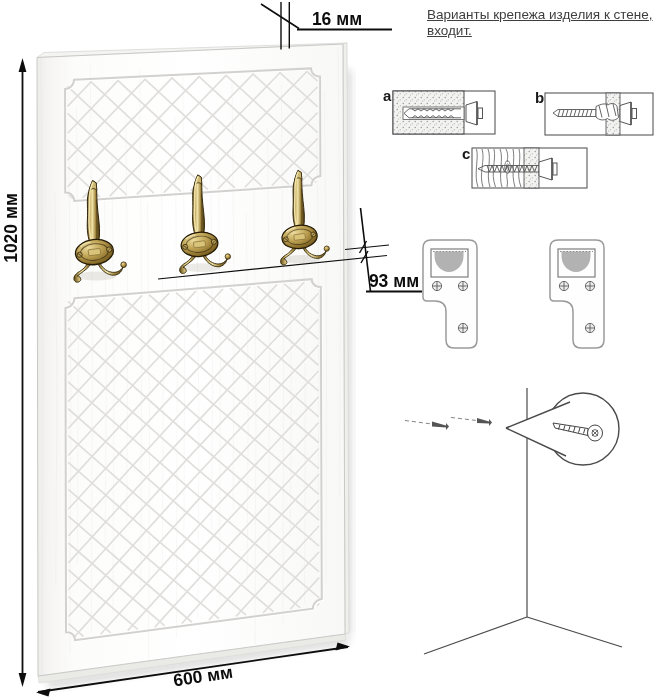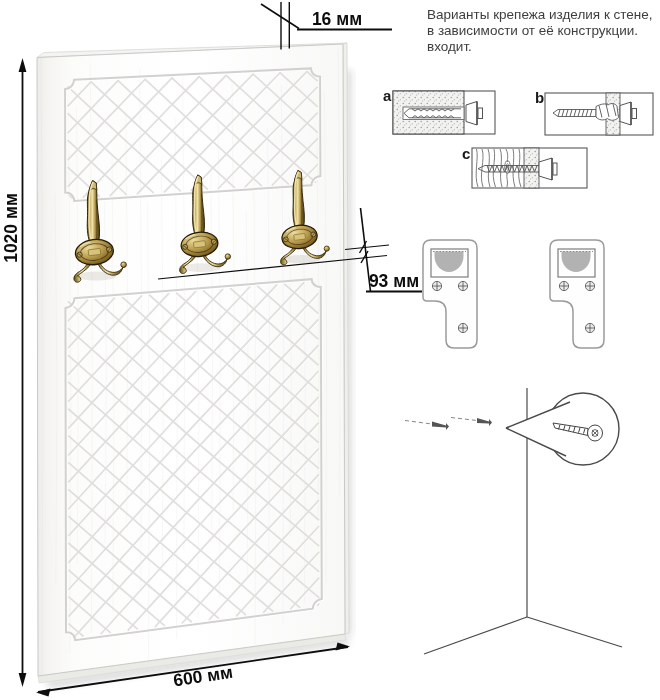--- a/index.html
+++ b/index.html
@@ -1,19 +1,19 @@
 <!DOCTYPE html>
 <html><head>
 <meta charset="utf-8">
 <style>
   html,body{margin:0;padding:0;background:#fff;}
   .stage{position:relative;width:660px;height:700px;background:#ffffff;overflow:hidden;
          font-family:"Liberation Sans",sans-serif;}
   svg{position:absolute;left:0;top:0;}
-  .info{position:absolute;left:427px;top:7px;font-size:13.5px;line-height:16.2px;color:#3e3e3e;}
+  .info{position:absolute;left:427px;top:7px;font-size:13.5px;line-height:16.2px;color:#3e3e3e;text-decoration:underline;}
   .info div{white-space:nowrap;}
   .dim-text{font-family:"Liberation Sans",sans-serif;font-weight:bold;font-size:17.5px;fill:#0d0d0d;}
   .flabel{font-family:"Liberation Sans",sans-serif;font-weight:bold;font-size:15px;fill:#1a1a1a;}
 </style>
 </head>
 <body>
 
 <div class="stage">
 
 <svg width="660" height="700" viewBox="0 0 660 700">
@@ -422,17 +422,16 @@
   </g>
   <g stroke="#777" stroke-width="0.9">
     <line x1="451" y1="417.5" x2="477" y2="420.5" stroke-dasharray="4,3"></line>
     <path d="M 477,418 L 489,421.5 L 489,419 L 492,422.5 L 489,426 L 489,423.5 L 477,423 Z" fill="#555" stroke="none"></path>
   </g>
 </g>
 </svg>
 
 <div class="info">
   <div>Варианты крепежа изделия к стене,</div>
-  <div>в зависимости от её конструкции.</div>
   <div>входит.</div>
 </div>
 
 </div>
 
 </body></html>

